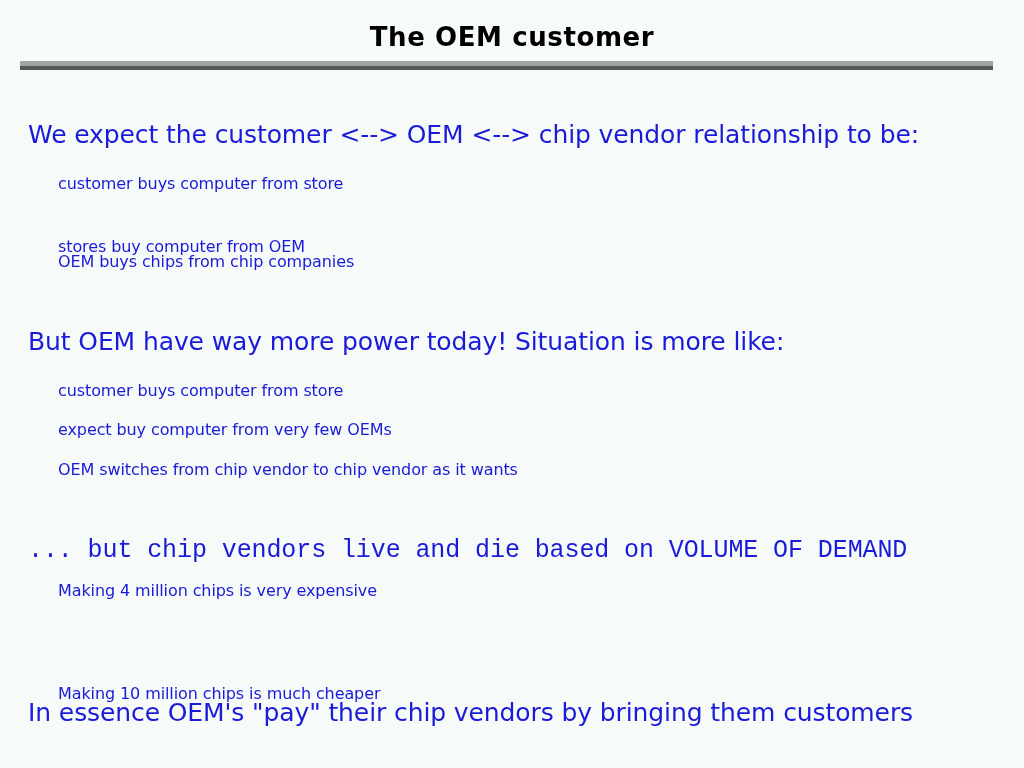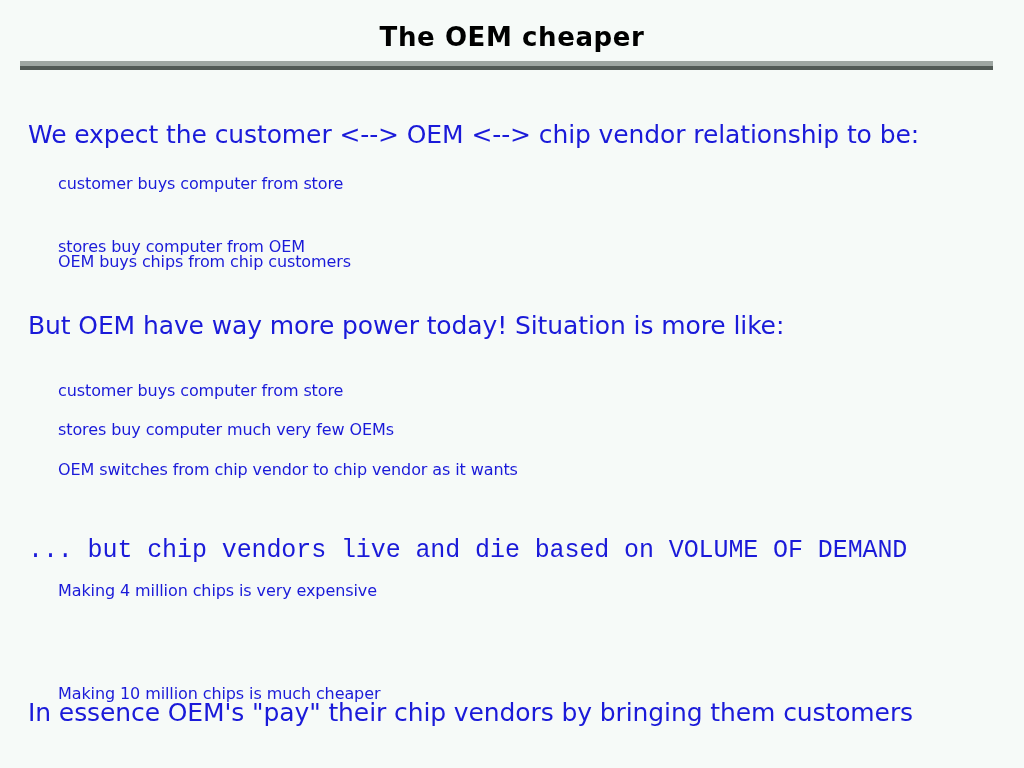--- a/index.html
+++ b/index.html
@@ -82,35 +82,35 @@
   .line.level-1 {
     left: 58px;
     font-size: 16px;
   }
 </style>
 </head>
 <body>
 
 <div id="slide">
 
-  <div class="slide-title">The OEM cheaper</div>
+  <div class="slide-title">The OEM customer</div>
 
   <div class="title-rule">
     <div class="rule-top"></div>
     <div class="rule-bottom"></div>
   </div>
 
   <div class="body-block" id="body-block">
       <div class="line level-0" style="top: 120px;">We expect the customer &lt;--&gt; OEM &lt;--&gt; chip vendor relationship to be:</div>
       <div class="line level-1" style="top: 169px;">customer buys computer from store</div>
       <div class="line level-1" style="top: 208px; margin-top: 24px;">stores buy computer from OEM</div>
-      <div class="line level-1" style="top: 247px;">OEM buys chips from chip customers</div>
-      <div class="line level-0" style="top: 311px;">But OEM have way more power today! Situation is more like:</div>
+      <div class="line level-1" style="top: 247px;">OEM buys chips from chip companies</div>
+      <div class="line level-0" style="top: 327px;">But OEM have way more power today! Situation is more like:</div>
       <div class="line level-1" style="top: 376px;">customer buys computer from store</div>
-      <div class="line level-1" style="top: 415px;">stores buy computer much very few OEMs</div>
+      <div class="line level-1" style="top: 415px;">expect buy computer from very few OEMs</div>
       <div class="line level-1" style="top: 455px;">OEM switches from chip vendor to chip vendor as it wants</div>
       <div class="line level-0" style="top: 536px; font-family: Liberation Mono, monospace;">... but chip vendors live and die based on VOLUME OF DEMAND</div>
       <div class="line level-1" style="top: 576px;">Making 4 million chips is very expensive</div>
       <div class="line level-1" style="top: 651px; margin-top: 28px;">Making 10 million chips is much cheaper</div>
       <div class="line level-0" style="top: 698px;">In essence OEM's "pay" their chip vendors by bringing them customers</div>
     </div>
 
 </div>
 
 </body></html>

